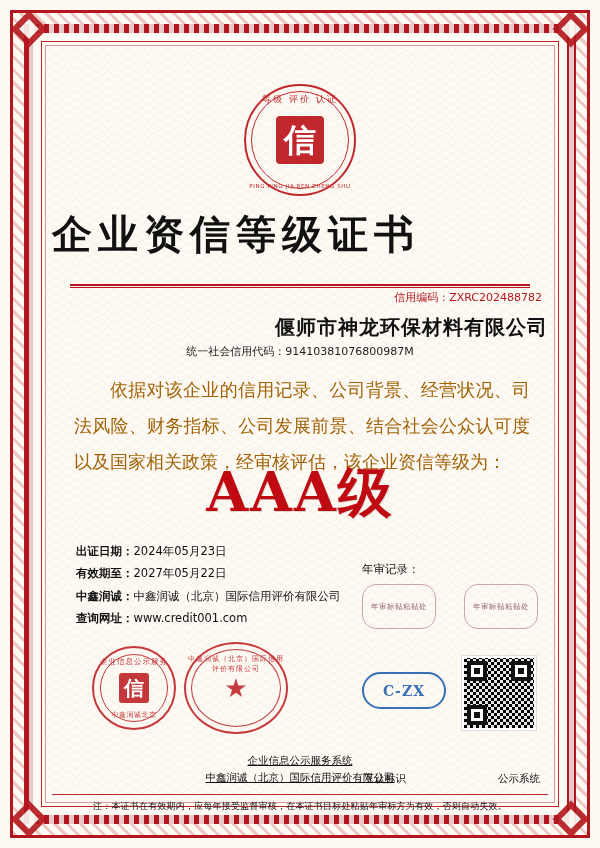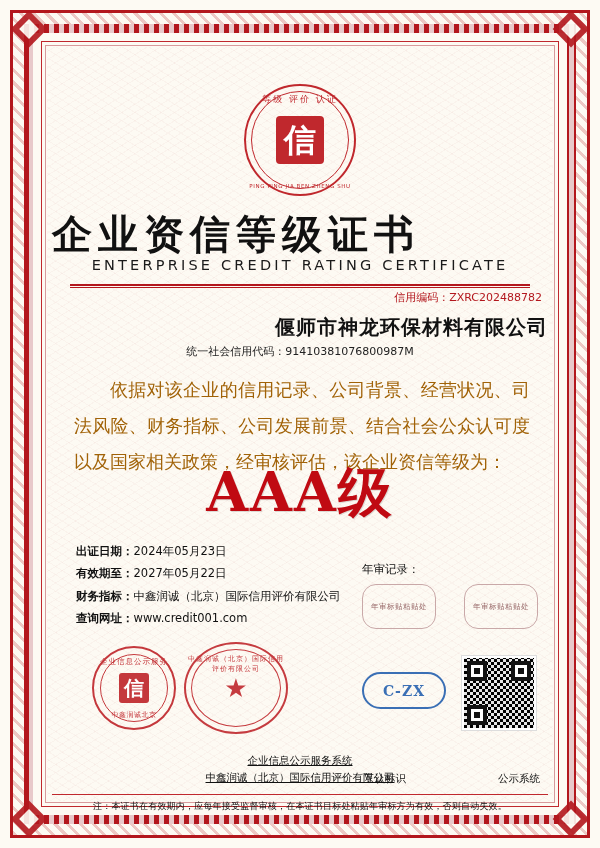--- a/index.html
+++ b/index.html
@@ -432,36 +432,35 @@
 
     <div class="emblem-wrap">
       <div class="emblem"></div>
       <div class="emblem-ring2"></div>
       <div class="emblem-top-text">等级 评价 认证</div>
       <div class="emblem-center">信</div>
       <div class="emblem-bottom-text">PING PING JIA BEN ZHENG SHU</div>
     </div>
 
     <div class="title-cn">企业资信等级证书</div>
-    <div class="title-en">ENTERPRISE CREDIT RATING CERTIFICATE</div>
     <div class="title-rule"></div>
 
     <div class="credit-no"><span>信用编码：</span><span>ZXRC202488782</span></div>
 
     <div class="company">偃师市神龙环保材料有限公司</div>
     <div class="uscc">统一社会信用代码：91410381076800987M</div>
 
     <div class="body-text">依据对该企业的信用记录、公司背景、经营状况、司法风险、财务指标、公司发展前景、结合社会公众认可度以及国家相关政策，经审核评估，该企业资信等级为：</div>
 
     <div class="grade">AAA级</div>
 
     <div class="info">
       <div class="row"><b>出证日期：</b><span>2024年05月23日</span></div>
       <div class="row"><b>有效期至：</b><span>2027年05月22日</span></div>
-      <div class="row"><b>财务指标：</b><span>中鑫润诚（北京）国际信用评价有限公司</span></div>
+      <div class="row"><b>中鑫润诚：</b><span>中鑫润诚（北京）国际信用评价有限公司</span></div>
       <div class="row"><b>查询网址：</b><span>www.credit001.com</span></div>
     </div>
 
     <div class="annual">年审记录：</div>
     <div class="stamp-slots">
       <div class="stamp-slot">年审标贴粘贴处</div>
       <div class="stamp-slot">年审标贴粘贴处</div>
     </div>
 
     <div class="seals">

